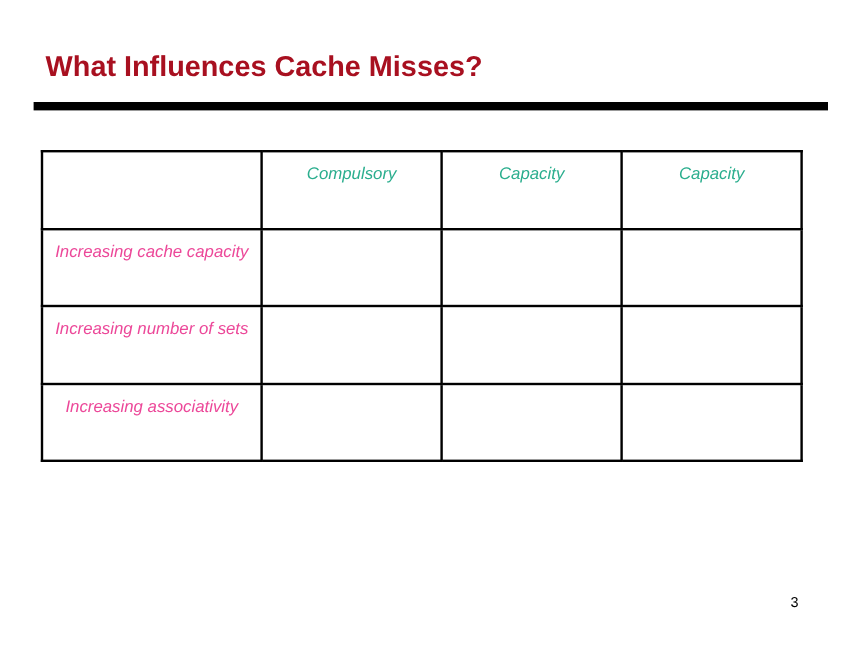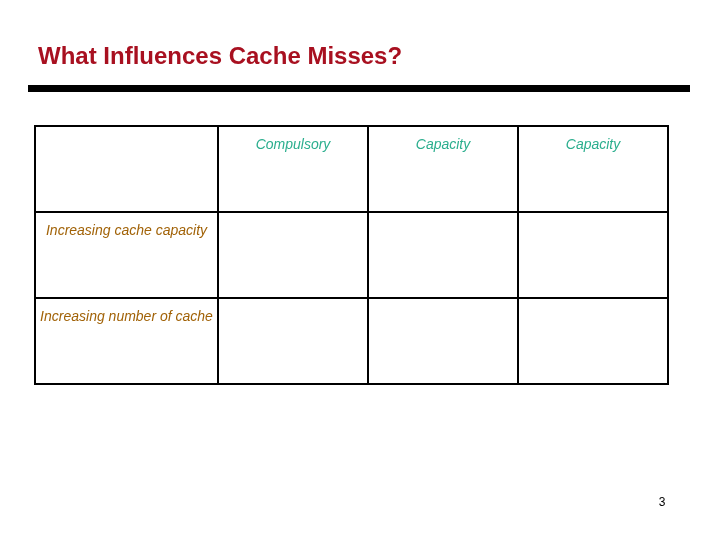--- a/index.html
+++ b/index.html
@@ -79,21 +79,21 @@
     padding-right: 2px;
   }
 
   .head-text {
     color: #2bae8e;
     font-size: 14px;
     font-weight: normal;
   }
 
   .row-label-text {
-    color: #a16207;
+    color: #ec4899;
     font-size: 14px;
     font-weight: normal;
   }
 
   .blank-cell { }
 
   
   .page-number {
     position: absolute;
     left: 650px;
@@ -140,32 +140,46 @@
         <td class="col-data blank-cell">
           <span class="cell-inner row-label-text"></span>
         </td>
         <td class="col-data blank-cell">
           <span class="cell-inner row-label-text"></span>
         </td>
       </tr>
 
       <tr>
         <td class="col-label">
-          <span class="cell-inner row-label-text">Increasing number of cache</span>
+          <span class="cell-inner row-label-text">Increasing number of sets</span>
         </td>
         <td class="col-data blank-cell">
           <span class="cell-inner row-label-text"></span>
         </td>
         <td class="col-data blank-cell">
           <span class="cell-inner row-label-text"></span>
         </td>
         <td class="col-data blank-cell">
           <span class="cell-inner row-label-text"></span>
         </td>
       </tr>
 
 
+      <tr>
+        <td class="col-label">
+          <span class="cell-inner row-label-text">Increasing associativity</span>
+        </td>
+        <td class="col-data blank-cell">
+          <span class="cell-inner row-label-text"></span>
+        </td>
+        <td class="col-data blank-cell">
+          <span class="cell-inner row-label-text"></span>
+        </td>
+        <td class="col-data blank-cell">
+          <span class="cell-inner row-label-text"></span>
+        </td>
+      </tr>
     </tbody>
   </table>
 
   <div class="page-number">3</div>
 
 </div>
 
 </body></html>

